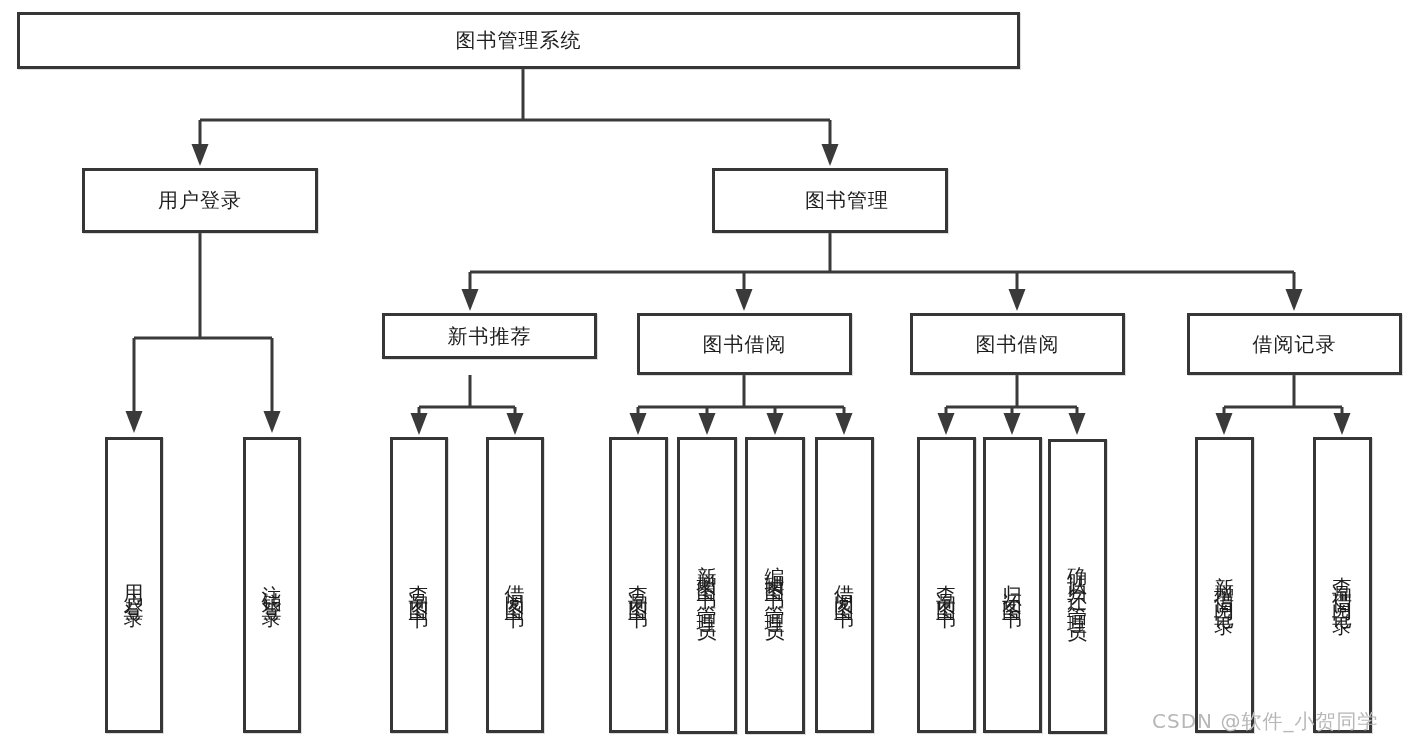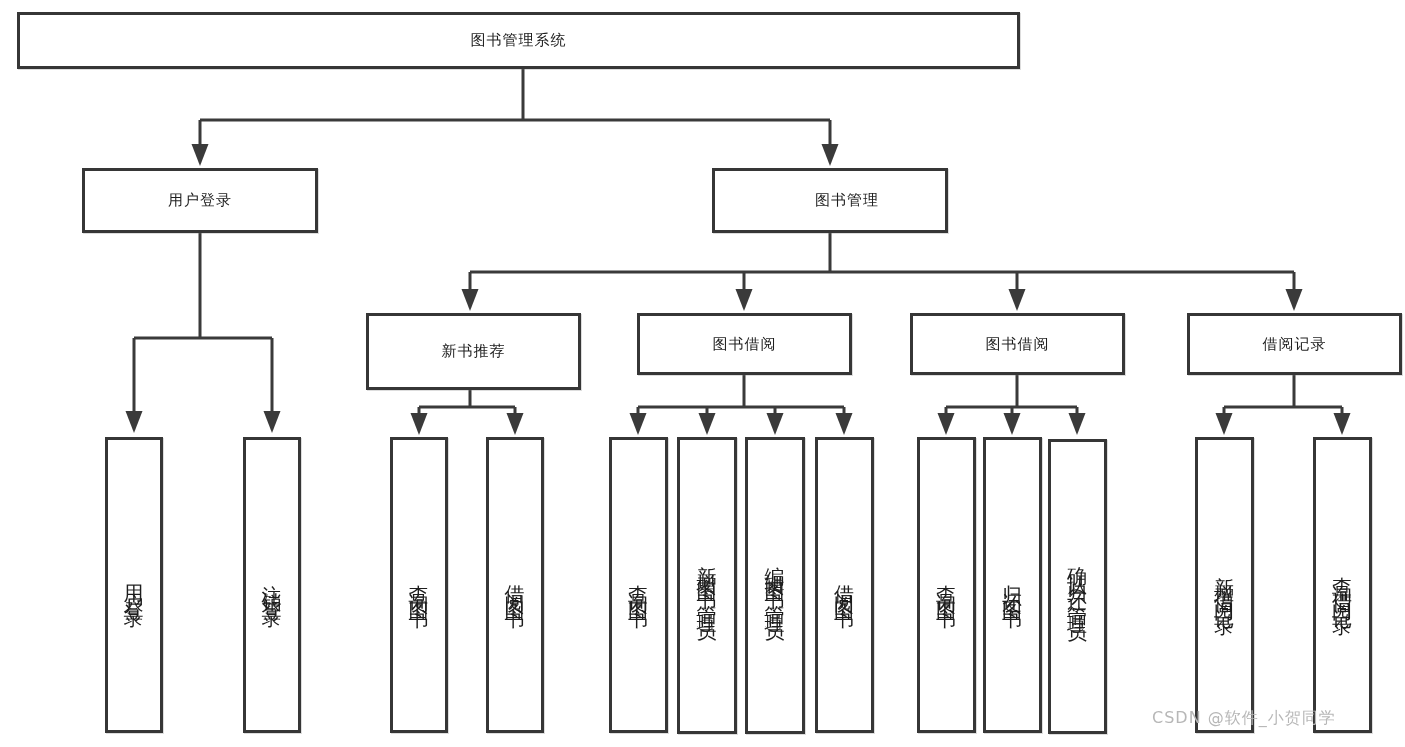--- a/index.html
+++ b/index.html
@@ -36,37 +36,37 @@
     border: 3px solid var(--box-border, #363636);
     background: var(--box-fill, #ffffff);
     color: var(--text-color, #1d1d1d);
     display: flex;
     align-items: center;
     justify-content: center;
     z-index: 2;
     box-shadow: 1px 1px 0 rgba(120,120,120,0.25);
   }
   .node.h {
-    font-size: 15px;
+    font-size: 20px;
     letter-spacing: 1px;
     white-space: nowrap;
   }
   .node.leaf {
     writing-mode: vertical-rl;
     text-orientation: mixed;
     font-size: 20px;
     letter-spacing: 8px;
     line-height: 1;
   }
   .watermark {
     position: absolute;
     left: 1152px;
     top: 708px;
     z-index: 3;
-    font-size: 16px;
+    font-size: 20px;
     color: var(--watermark-color, #b7b7b7);
     white-space: nowrap;
     letter-spacing: 1px;
   }
 </style>
 </head>
 <body>
 
 <div class="stage">
 
@@ -113,21 +113,21 @@
     <polygon points="1068.5,413 1085.5,413 1077,435"></polygon>
     <polygon points="1215.5,413 1232.5,413 1224,435"></polygon>
     <polygon points="1333.5,413 1350.5,413 1342,435"></polygon>
   </svg>
 
   <div class="node h" style="left:17px; top:12px; width:1003px; height:57px;">图书管理系统</div>
 
   <div class="node h" style="left:82px; top:168px; width:236px; height:65px;">用户登录</div>
   <div class="node h" style="left:712px; top:168px; width:236px; height:65px;padding-left:34px;">图书管理</div>
 
-  <div class="node h" style="left:366px; top:313px; width:215px; height:77px;">新书推荐</div>
+  <div class="node h" style="left:382px; top:313px; width:215px; height:46px;">新书推荐</div>
   <div class="node h" style="left:637px; top:313px; width:215px; height:62px;">图书借阅</div>
   <div class="node h" style="left:910px; top:313px; width:215px; height:62px;">图书借阅</div>
   <div class="node h" style="left:1187px; top:313px; width:215px; height:62px;">借阅记录</div>
 
   <div class="node leaf" style="left:105px; top:437px; width:58px; height:296px;">用户登录</div>
   <div class="node leaf" style="left:243px; top:437px; width:58px; height:296px;">注销登录</div>
 
   <div class="node leaf" style="left:390px; top:437px; width:58px; height:296px;">查询图书</div>
   <div class="node leaf" style="left:486px; top:437px; width:58px; height:296px;">借阅图书</div>
 

